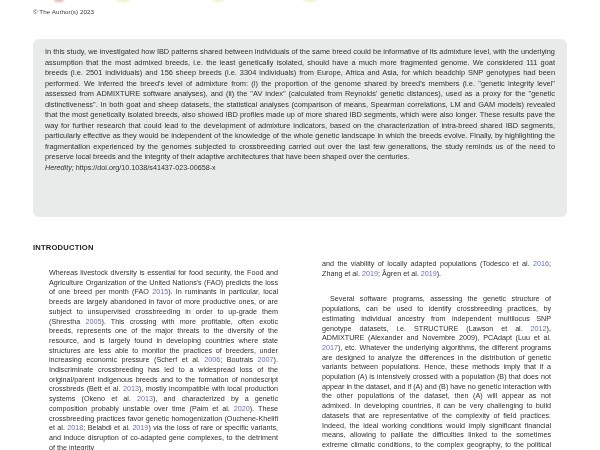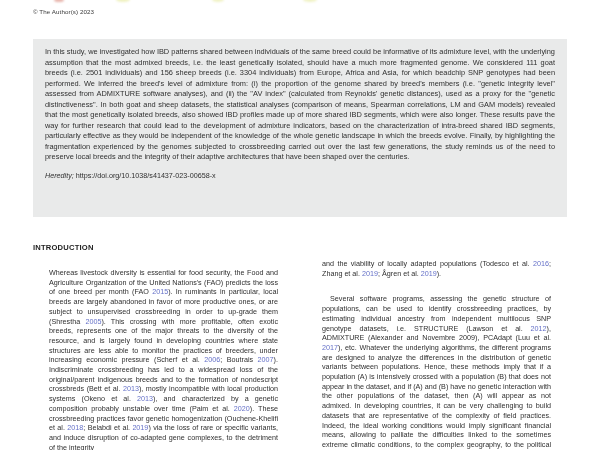--- a/index.html
+++ b/index.html
@@ -18,29 +18,29 @@
   .art-y2{left:212px;top:-3px;width:12px;height:5px;background:rgba(225,230,140,.5);}
   .art-y3{left:303px;top:-3px;width:14px;height:5px;background:rgba(225,230,140,.5);}
 
   .copyright{
     position:absolute;left:33px;top:8px;
     font-size:6.2px;color:#3a3a3a;letter-spacing:.1px;
   }
 
   .abstract-box{
     position:absolute;left:33px;top:39px;width:534px;height:178px;
-    background:#e9eaea;border-radius:0;box-sizing:border-box;
+    background:#e9eaea;border-radius:6px;box-sizing:border-box;
     padding:8px 12px 0 12px;
   }
   .abstract-text{
     margin:0;font-size:7.4px;line-height:10.5px;text-align:justify;
     color:#2f2f2f;
   }
   .citation-line{
-    margin:8px 0 0 0;font-size:7.2px;color:#2f2f2f;
+    margin:0 0 0 0;font-size:7.2px;color:#2f2f2f;
   }
   .citation-line .journal{font-style:italic;}
 
   .columns{
     position:absolute;left:33px;top:243px;width:534px;
     display:flex;gap:9px;justify-content:space-between;
   }
   .col{width:261px;}
   .intro-heading{
     margin:0 0 2px 0;font-size:7.6px;font-weight:bold;color:#1e1e1e;

